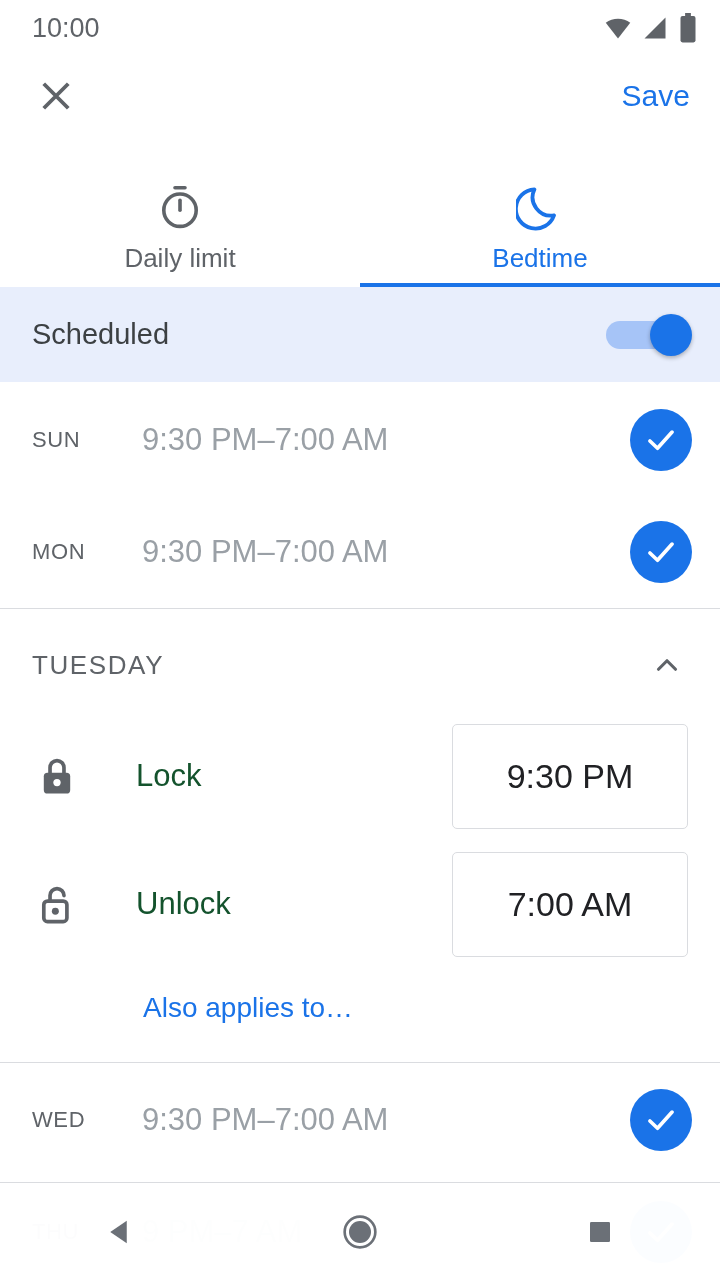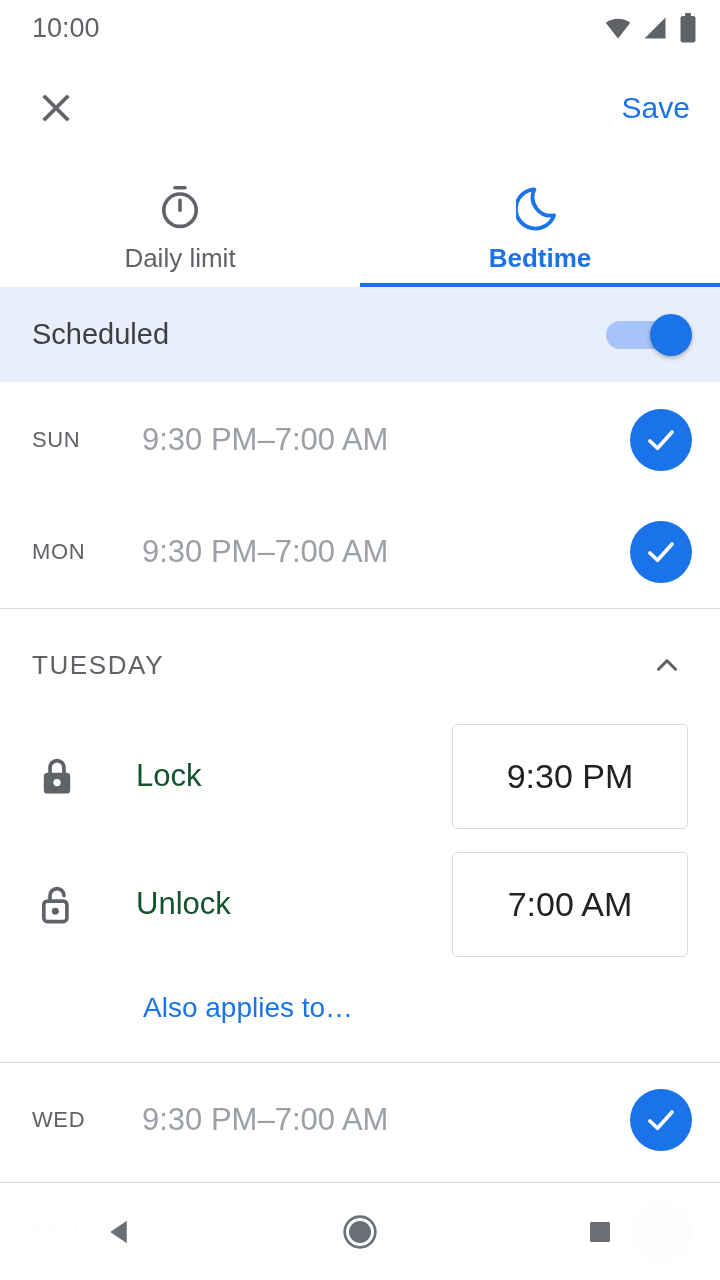--- a/index.html
+++ b/index.html
@@ -32,21 +32,21 @@
     letter-spacing: 0px;
     font-weight: 400;
   }
   .status-icons {
     margin-left: auto;
     display: flex; align-items: center; gap: 9px;
   }
 
   
   .appbar {
-    position: absolute; top: 56px; left: 0; right: 0;
+    position: absolute; top: 44px; left: 0; right: 0;
     height: 104px;
     display: flex; align-items: center;
     padding: 0 24px 0 26px;
   }
   .close-btn {
     width: 60px; height: 60px;
     display: flex; align-items: center; justify-content: center;
     cursor: pointer;
   }
   .save-btn {
@@ -72,21 +72,21 @@
     gap: 12px;
     position: relative;
     cursor: pointer;
     padding-top: 10px;
   }
   .tab-label {
     font-size: 26px;
     color: #5f6368;
     font-weight: 400;
   }
-  .tab.active .tab-label { color: #1a73e8; font-weight: bold; }
+  .tab.active .tab-label { color: #1a73e8; }
   .tab-indicator {
     position: absolute;
     left: 0; right: 0; bottom: 0;
     height: 4px;
     background: #1a73e8;
   }
 
   
   .scheduled {
     position: absolute; top: 287px; left: 0; right: 0;

